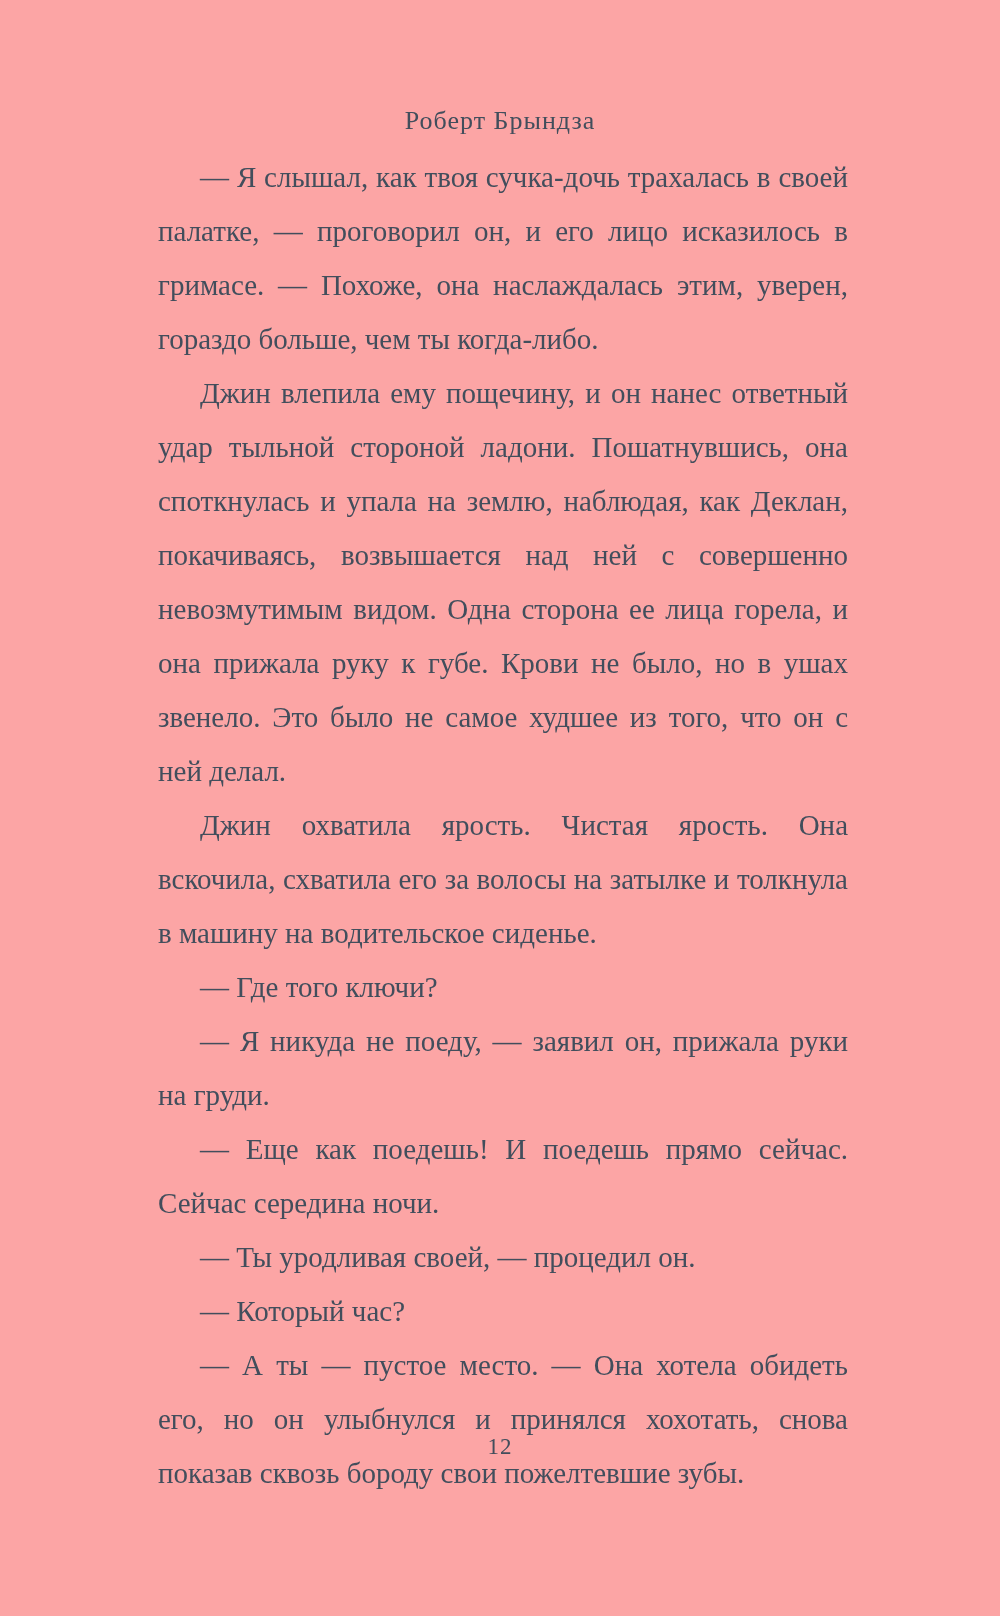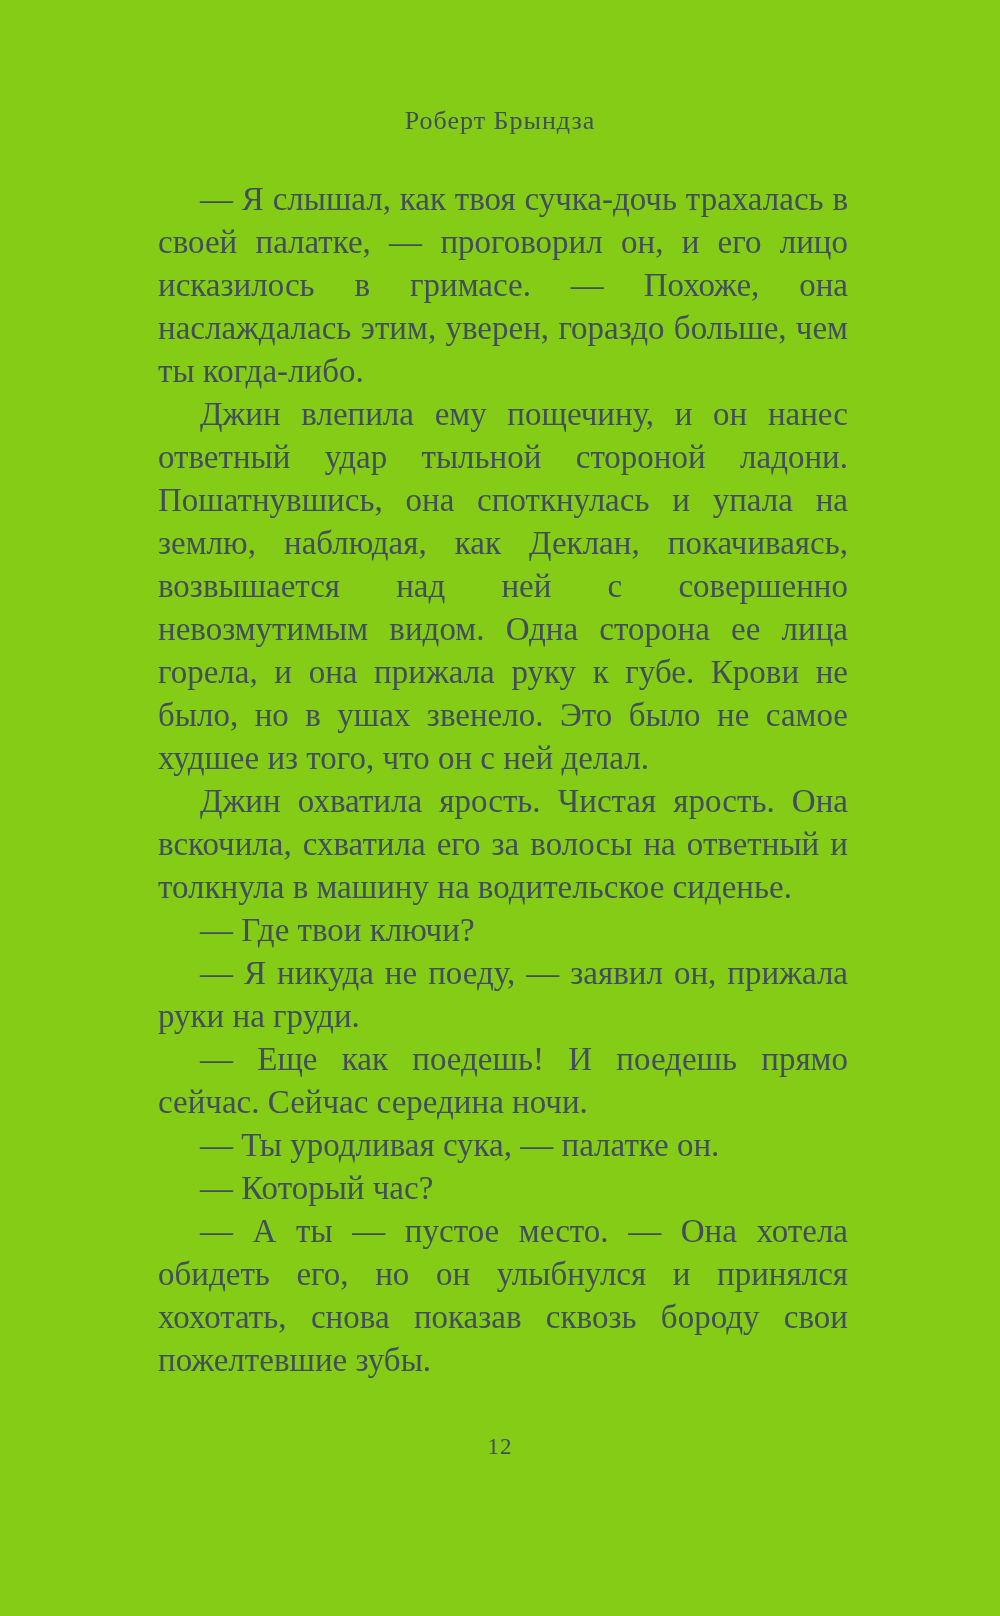--- a/index.html
+++ b/index.html
@@ -4,42 +4,42 @@
   <style>
     html, body {
       margin: 0;
       padding: 0;
       background: #ffffff;
     }
     .page {
       position: relative;
       width: 1000px;
       height: 1616px;
-      background: #84cc16;
+      background: #fca5a5;
       color: #424e5c;
       font-family: "Liberation Serif", "DejaVu Serif", serif;
       overflow: hidden;
     }
     .author-header {
       position: absolute;
       top: 106px;
       left: 0;
       width: 100%;
       text-align: center;
       font-size: 26px;
       letter-spacing: 1px;
       color: #424e5c;
     }
     .body-text {
       position: absolute;
-      top: 178px;
+      top: 150px;
       left: 158px;
       width: 690px;
-      font-size: 33px;
-      line-height: 43px;
+      font-size: 29px;
+      line-height: 54px;
       text-align: justify;
       text-justify: inter-word;
       color: #424e5c;
     }
     .body-text p {
       margin: 0;
       padding: 0;
       text-indent: 42px;
     }
     .page-number {
@@ -55,23 +55,23 @@
   </style>
 </head>
 <body>
 
 <div class="page">
   <div class="author-header">Роберт Брындза</div>
 
   <div class="body-text" id="paragraphs-container">
       <p>— Я слышал, как твоя сучка-дочь трахалась в своей палатке, — проговорил он, и его лицо исказилось в гримасе. — Похоже, она наслаждалась этим, уверен, гораздо больше, чем ты когда-либо.</p>
       <p>Джин влепила ему пощечину, и он нанес ответный удар тыльной стороной ладони. Пошатнувшись, она споткнулась и упала на землю, наблюдая, как Деклан, покачиваясь, возвышается над ней с совершенно невозмутимым видом. Одна сторона ее лица горела, и она прижала руку к губе. Крови не было, но в ушах звенело. Это было не самое худшее из того, что он с ней делал.</p>
-      <p>Джин охватила ярость. Чистая ярость. Она вскочила, схватила его за волосы на ответный и толкнула в машину на водительское сиденье.</p>
-      <p>— Где твои ключи?</p>
+      <p>Джин охватила ярость. Чистая ярость. Она вскочила, схватила его за волосы на затылке и толкнула в машину на водительское сиденье.</p>
+      <p>— Где того ключи?</p>
       <p>— Я никуда не поеду, — заявил он, прижала руки на груди.</p>
       <p>— Еще как поедешь! И поедешь прямо сейчас. Сейчас середина ночи.</p>
-      <p>— Ты уродливая сука, — палатке он.</p>
+      <p>— Ты уродливая своей, — процедил он.</p>
       <p>— Который час?</p>
       <p>— А ты — пустое место. — Она хотела обидеть его, но он улыбнулся и принялся хохотать, снова показав сквозь бороду свои пожелтевшие зубы.</p>
     </div>
 
   <div class="page-number">12</div>
 </div>
 
 </body></html>

